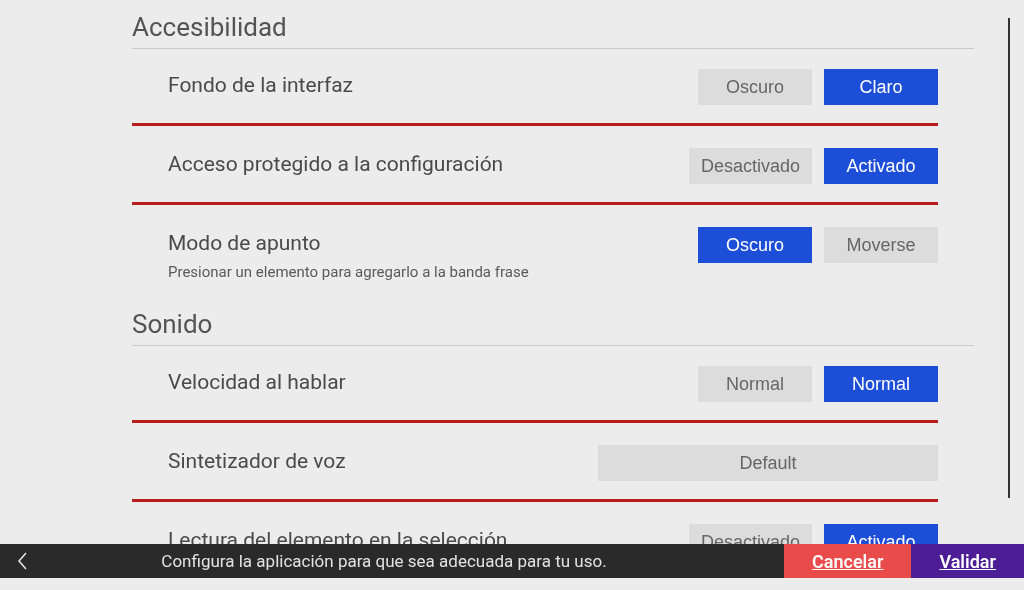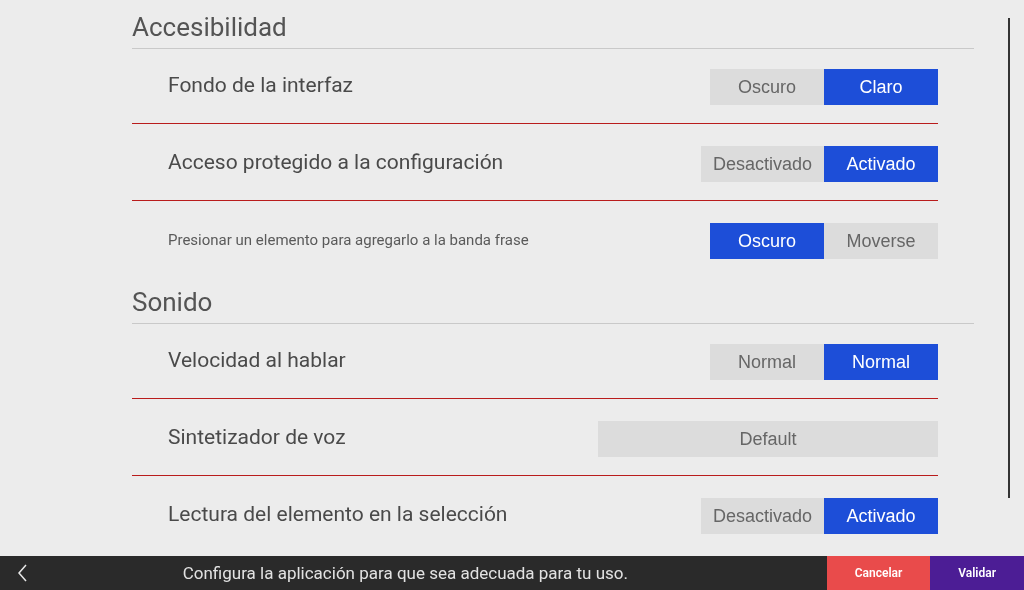--- a/index.html
+++ b/index.html
@@ -45,21 +45,21 @@
       border-top: 1px solid #c9c9c9;
       margin-bottom: 20px;
       width: 842px;
     }
     .setting-row {
       display: flex;
       align-items: flex-start;
       justify-content: space-between;
       padding-left: 36px;
       padding-bottom: 18px;
-      border-bottom: 1px solid #b91c1c;
+      border-bottom: 3px solid #b91c1c;
       margin-bottom: 22px;
       width: 806px;
     }
     .setting-row.no-border {
       border-bottom: none;
       margin-bottom: 6px;
       padding-bottom: 8px;
     }
     .setting-label-block {
       display: flex;
@@ -71,21 +71,21 @@
       font-weight: 400;
       padding-top: 4px;
     }
     .setting-sublabel {
       font-size: 15px;
       color: #5a5a5a;
       margin-top: 8px;
     }
     .toggle-group {
       display: flex;
-      gap: 0;
+      gap: 12px;
     }
     .toggle-btn {
       min-width: 114px;
       height: 36px;
       border: none;
       font-size: 18px;
       cursor: pointer;
       display: flex;
       align-items: center;
       justify-content: center;
@@ -103,21 +103,21 @@
       width: 340px;
       height: 36px;
       border: none;
       background: #dcdcdc;
       color: #666;
       font-size: 18px;
       cursor: pointer;
     }
     .footer {
       position: absolute;
-      bottom: 0;
+      bottom: 12px;
       left: 0;
       width: 1024px;
       height: 34px;
       background: #2a2a2a;
       display: flex;
       align-items: stretch;
       color: #e8e8e8;
     }
     .footer-back {
       width: 44px;
@@ -137,24 +137,25 @@
       justify-content: center;
       font-size: 17px;
       color: #e2e2e2;
       padding-right: 60px;
     }
     .footer-btn {
       display: flex;
       align-items: center;
       justify-content: center;
       padding: 16px 28px;
-      font-size: 12px;
+      font-size: 18px;
       font-weight: 600;
       color: #fff;
       cursor: pointer;
+      text-decoration: underline;
     }
     .footer-btn.cancel { background: #e94b4b; }
     .footer-btn.validate { background: #4c1d95; }
   </style>
 </head>
 <body>
 
 <div class="content">
   <div class="scroll-indicator"></div>
 
@@ -178,20 +179,21 @@
         <span class="setting-label">Acceso protegido a la configuración</span>
       </div>
       <div class="toggle-group">
         <button class="toggle-btn inactive">Desactivado</button>
         <button class="toggle-btn active">Activado</button>
       </div>
     </div>
 
     <div class="setting-row no-border">
       <div class="setting-label-block">
+        <span class="setting-label">Modo de apunto</span>
         <span class="setting-sublabel">Presionar un elemento para agregarlo a la banda frase</span>
       </div>
       <div class="toggle-group">
         <button class="toggle-btn active">Oscuro</button>
         <button class="toggle-btn inactive">Moverse</button>
       </div>
     </div>
 
     <h2 class="section-title">Sonido</h2>
     <hr class="section-divider">

